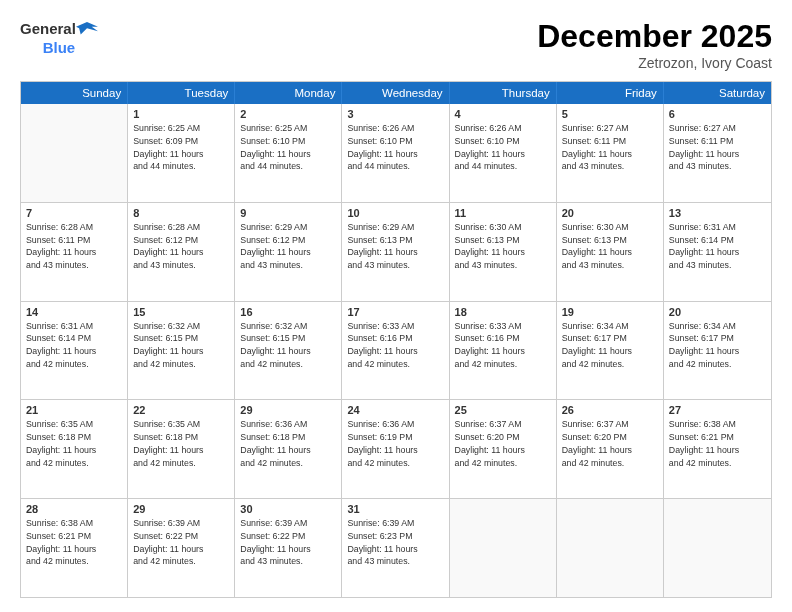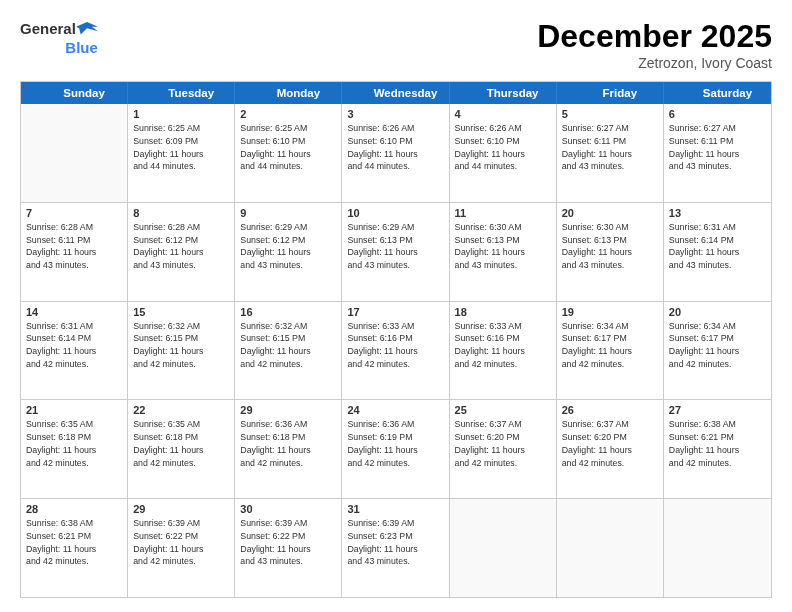--- a/index.html
+++ b/index.html
@@ -40,21 +40,21 @@
       color: #3b82f6;
       line-height: 1.1;
     }
     .logo-icon {
       width: 22px;
       height: 22px;
     }
     .logo-stack {
       display: flex;
       flex-direction: column;
-      align-items: flex-end;
+      align-items: center;
     }
     .logo-row {
       display: flex;
       align-items: center;
     }
     .title-block {
       text-align: right;
     }
     .month-title {
       font-size: 32px;
@@ -72,23 +72,23 @@
       border: 1px solid #ccc;
     }
     .cal-header-row {
       display: grid;
       grid-template-columns: repeat(7, 1fr);
       background: #1a6fc4;
     }
     .cal-header-cell {
       color: #fff;
       font-size: 11.5px;
-      font-weight: bold;
+      font-weight: normal;
       padding: 5px 6px;
-      text-align: center;
+      text-align: right;
       border-right: 1px solid #2a7fd4;
       margin-left: 20px;
     }
     .cal-header-cell:last-child { border-right: none; }
     .cal-body {
       display: flex;
       flex-direction: column;
       flex: 1;
     }
     .cal-week {

